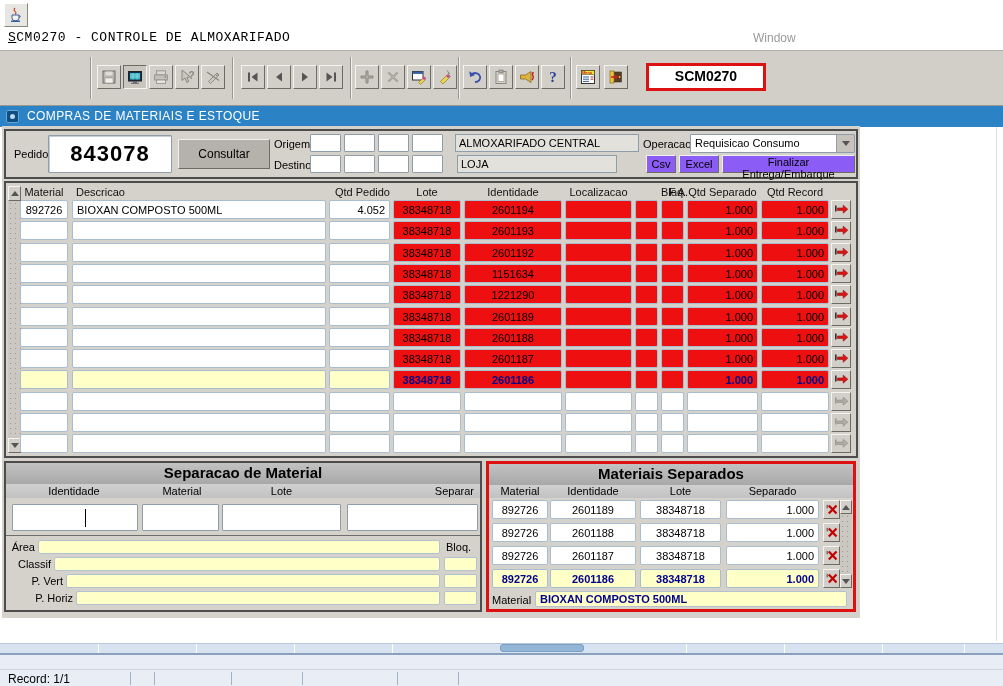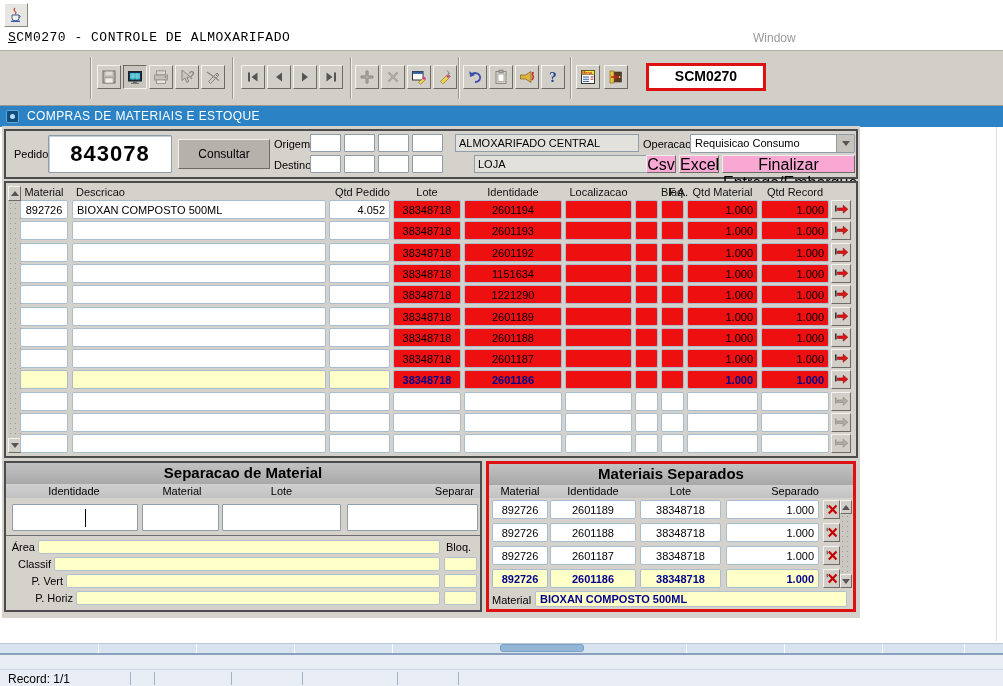--- a/index.html
+++ b/index.html
@@ -32,22 +32,22 @@
   .bb-icon:after{content:"";position:absolute;left:4px;top:4px;width:5px;height:5px;background:#bcd9ef;border-radius:50%;}
   .bluebar .t{position:absolute;left:27px;letter-spacing:.4px;}
   
   .canvas{position:absolute;left:2px;top:126px;width:858px;height:492px;background:#d5d2cb;}
   .vline{position:absolute;left:996px;top:127px;width:1px;height:514px;background:#dadfe4;}
   .frame{position:absolute;border:2px solid #4c4c4c;box-sizing:border-box;background:#d5d2cb;}
   .lbl{position:absolute;font-size:11px;white-space:nowrap;}
   .wfield{position:absolute;background:#fff;border:1px solid #8f9dab;box-sizing:border-box;border-radius:1px;}
   .gfield{position:absolute;background:#e3e1db;border:1px solid #8f9dab;box-sizing:border-box;padding:1px 3px;height:18px;line-height:14px;}
   .yfield{position:absolute;background:#ffffc8;border:1px solid #b3c2d1;border-radius:2px;box-sizing:border-box;height:14px;}
-  .gbtn{position:absolute;background:#f9a8d4;border:1px solid;border-color:#f0efec #6e6b64 #6e6b64 #f0efec;
-     box-sizing:border-box;text-align:center;font-size:16px;padding:0;font-family:"Liberation Sans",sans-serif;}
+  .gbtn{position:absolute;background:#8b5cf6;border:1px solid;border-color:#f0efec #6e6b64 #6e6b64 #f0efec;
+     box-sizing:border-box;text-align:center;font-size:11px;padding:0;font-family:"Liberation Sans",sans-serif;}
   
   .cell{position:absolute;height:19px;line-height:18px;background:#fff;border:1px solid #a9bdd0;border-radius:2px;
      box-sizing:border-box;white-space:nowrap;overflow:hidden;font-size:11px;}
   .cell.red{background:#ee1010;}
   .cell.yellow{background:#ffffc8;}
   .cell.sel{color:#00008c;font-weight:bold;}
   .arrowbtn{position:absolute;width:20px;height:19px;background:#d2cfc8;border:1px solid;
      border-color:#f4f3f0 #6e6b64 #6e6b64 #f4f3f0;box-sizing:border-box;display:flex;align-items:center;justify-content:center;padding:0;}
   .hdr{position:absolute;top:3px;height:12px;font-size:11px;color:#111;white-space:nowrap;}
   
@@ -254,21 +254,21 @@
     <div class="wfield" style="left:338px;top:3px;width:31px;height:18px;"></div>
     <div class="wfield" style="left:372px;top:3px;width:31px;height:18px;"></div>
     <div class="wfield" style="left:406px;top:3px;width:31px;height:18px;"></div>
     <div class="gfield" style="left:449px;top:3px;width:184px;">ALMOXARIFADO CENTRAL</div>
 
     <span class="lbl" style="left:268px;top:28px;">Destino</span>
     <div class="wfield" style="left:304px;top:24px;width:31px;height:18px;"></div>
     <div class="wfield" style="left:338px;top:24px;width:31px;height:18px;"></div>
     <div class="wfield" style="left:372px;top:24px;width:31px;height:18px;"></div>
     <div class="wfield" style="left:406px;top:24px;width:31px;height:18px;"></div>
-    <div class="gfield" style="left:468px;top:24px;width:184px;">LOJA</div>
+    <div class="gfield" style="left:451px;top:24px;width:160px;">LOJA</div>
 
     <span class="lbl" style="left:637px;top:7px;">Operacao</span>
     <div class="wfield" style="left:684px;top:3px;width:165px;height:19px;">
       <span class="lbl" style="left:4px;top:2px;">Requisicao Consumo</span>
       <span style="position:absolute;right:0;top:0;width:17px;height:17px;background:#c6c3bc;border-left:1px solid #8f9dab;display:flex;align-items:center;justify-content:center;">
           <span class="tri-dn"></span>
         </span>
     </div>
     <button class="gbtn" style="left:640px;top:24px;width:30px;height:18px;">Csv</button>
     <button class="gbtn" style="left:673px;top:24px;width:40px;height:18px;">Excel</button>
@@ -277,21 +277,21 @@
 
   <div class="frame" style="left:4px;top:181px;width:854px;height:277px;">
     <span class="hdr" style="left:14px;width:48px;text-align:center;">Material</span>
     <span class="hdr" style="left:70px;">Descricao</span>
     <span class="hdr" style="left:323px;width:61px;text-align:right;">Qtd Pedido</span>
     <span class="hdr" style="left:387px;width:68px;text-align:center;">Lote</span>
     <span class="hdr" style="left:458px;width:98px;text-align:center;">Identidade</span>
     <span class="hdr" style="left:559px;width:67px;text-align:center;">Localizacao</span>
     <span class="hdr" style="left:661px;width:23px;text-align:center;">F.A.</span>
     <span class="hdr" style="left:655px;width:23px;text-align:center;">Bloq.</span>
-    <span class="hdr" style="left:681px;width:71px;text-align:center;">Qtd Material</span>
+    <span class="hdr" style="left:681px;width:71px;text-align:center;">Qtd Separado</span>
     <span class="hdr" style="left:755px;width:68px;text-align:center;">Qtd Record</span>
 
     <button class="sbtn" style="left:2px;top:3px;">
         <span class="tri-up"></span>
       </button>
     <div class="strack" style="left:2px;top:18px;width:13px;height:237px;"></div>
     <button class="sbtn" style="left:2px;top:255px;">
         <span class="tri-dn"></span>
       </button>
 
@@ -524,21 +524,21 @@
     <div class="yfield" style="left:70px;top:128px;width:364px;"></div>
     <div class="yfield" style="left:438px;top:128px;width:33px;"></div>
   </div>
 
   <div class="frame" style="left:486px;top:461px;width:370px;height:151px;border:3px solid #dd1111;">
     <div class="ptitle">Materiais Separados</div>
     <div class="plabels" style="height:13px;">
       <span class="lbl" style="left:3px;top:0;width:56px;text-align:center;">Material</span>
       <span class="lbl" style="left:61px;top:0;width:86px;text-align:center;">Identidade</span>
       <span class="lbl" style="left:151px;top:0;width:81px;text-align:center;">Lote</span>
-      <span class="lbl" style="left:237px;top:0;width:93px;text-align:right;">Separado</span>
+      <span class="lbl" style="left:237px;top:0;width:93px;text-align:center;">Separado</span>
     </div>
 
     <div id="seps-rows" style="position:absolute;left:0;top:0;width:100%;height:100%;">
         <div class="cell" style="left: 3px; top: 36px; width: 56px; text-align: center;">892726</div>
         <div class="cell" style="left: 61px; top: 36px; width: 86px; text-align: center;">2601189</div>
         <div class="cell" style="left: 151px; top: 36px; width: 81px; text-align: center;">38348718</div>
         <div class="cell" style="left: 237px; top: 36px; width: 93px; text-align: right; padding-right: 4px;">1.000</div>
         <button class="arrowbtn" style="left: 334px; top: 36px; width: 17px;">
           <svg width="12" height="11" viewBox="0 0 12 11">
             <path d="M1.2 0.8 v3.6" stroke="#444" stroke-width="1"></path>

